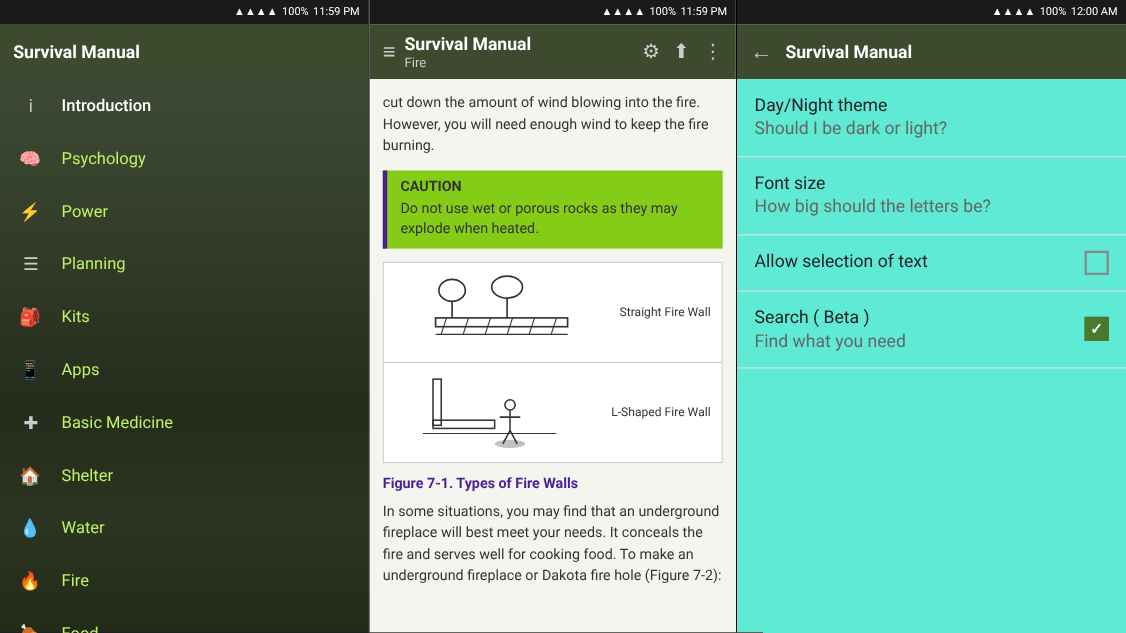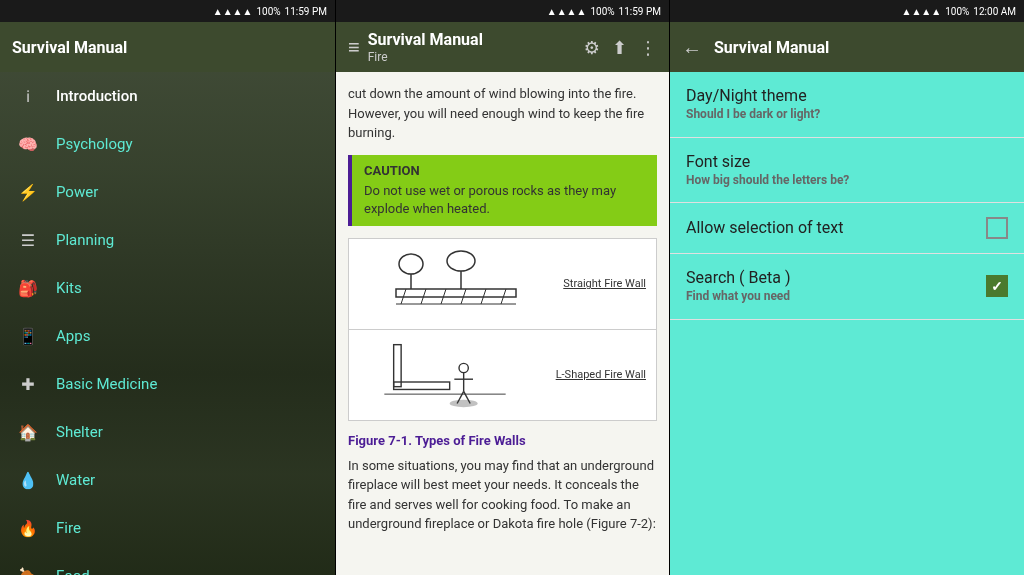--- a/index.html
+++ b/index.html
@@ -80,21 +80,21 @@
       width: 24px;
       height: 24px;
       display: flex;
       align-items: center;
       justify-content: center;
       color: #ccc;
       font-size: 16px;
       flex-shrink: 0;
     }
     .nav-item-label {
-      color: #5eead4;
+      color: #bef264;
       font-size: 15px;
     }
     .nav-item.active .nav-item-label {
       color: #fff;
       font-weight: 500;
     }
 
     
     .panel-content {
       width: 335px;
@@ -210,21 +210,20 @@
       flex: 1;
       display: flex;
       align-items: center;
       justify-content: center;
     }
     .fire-wall-label {
       font-size: 11px;
       color: #333;
       text-align: center;
       min-width: 80px;
-      text-decoration: underline;
     }
 
     
     .fw-svg {
       width: 140px;
       height: 70px;
     }
 
     .content-figure-title {
       font-size: 13px;
@@ -297,24 +296,23 @@
     .settings-item-text {
       flex: 1;
     }
     .settings-item-title {
       font-size: 16px;
       color: #222;
       font-weight: 400;
       margin-bottom: 2px;
     }
     .settings-item-desc {
-      font-size: 12px;
+      font-size: 16px;
       color: #666;
       line-height: 1.3;
-      font-weight: bold;
     }
     .settings-checkbox {
       width: 22px;
       height: 22px;
       border: 2px solid #888;
       display: flex;
       align-items: center;
       justify-content: center;
       flex-shrink: 0;
       cursor: pointer;

